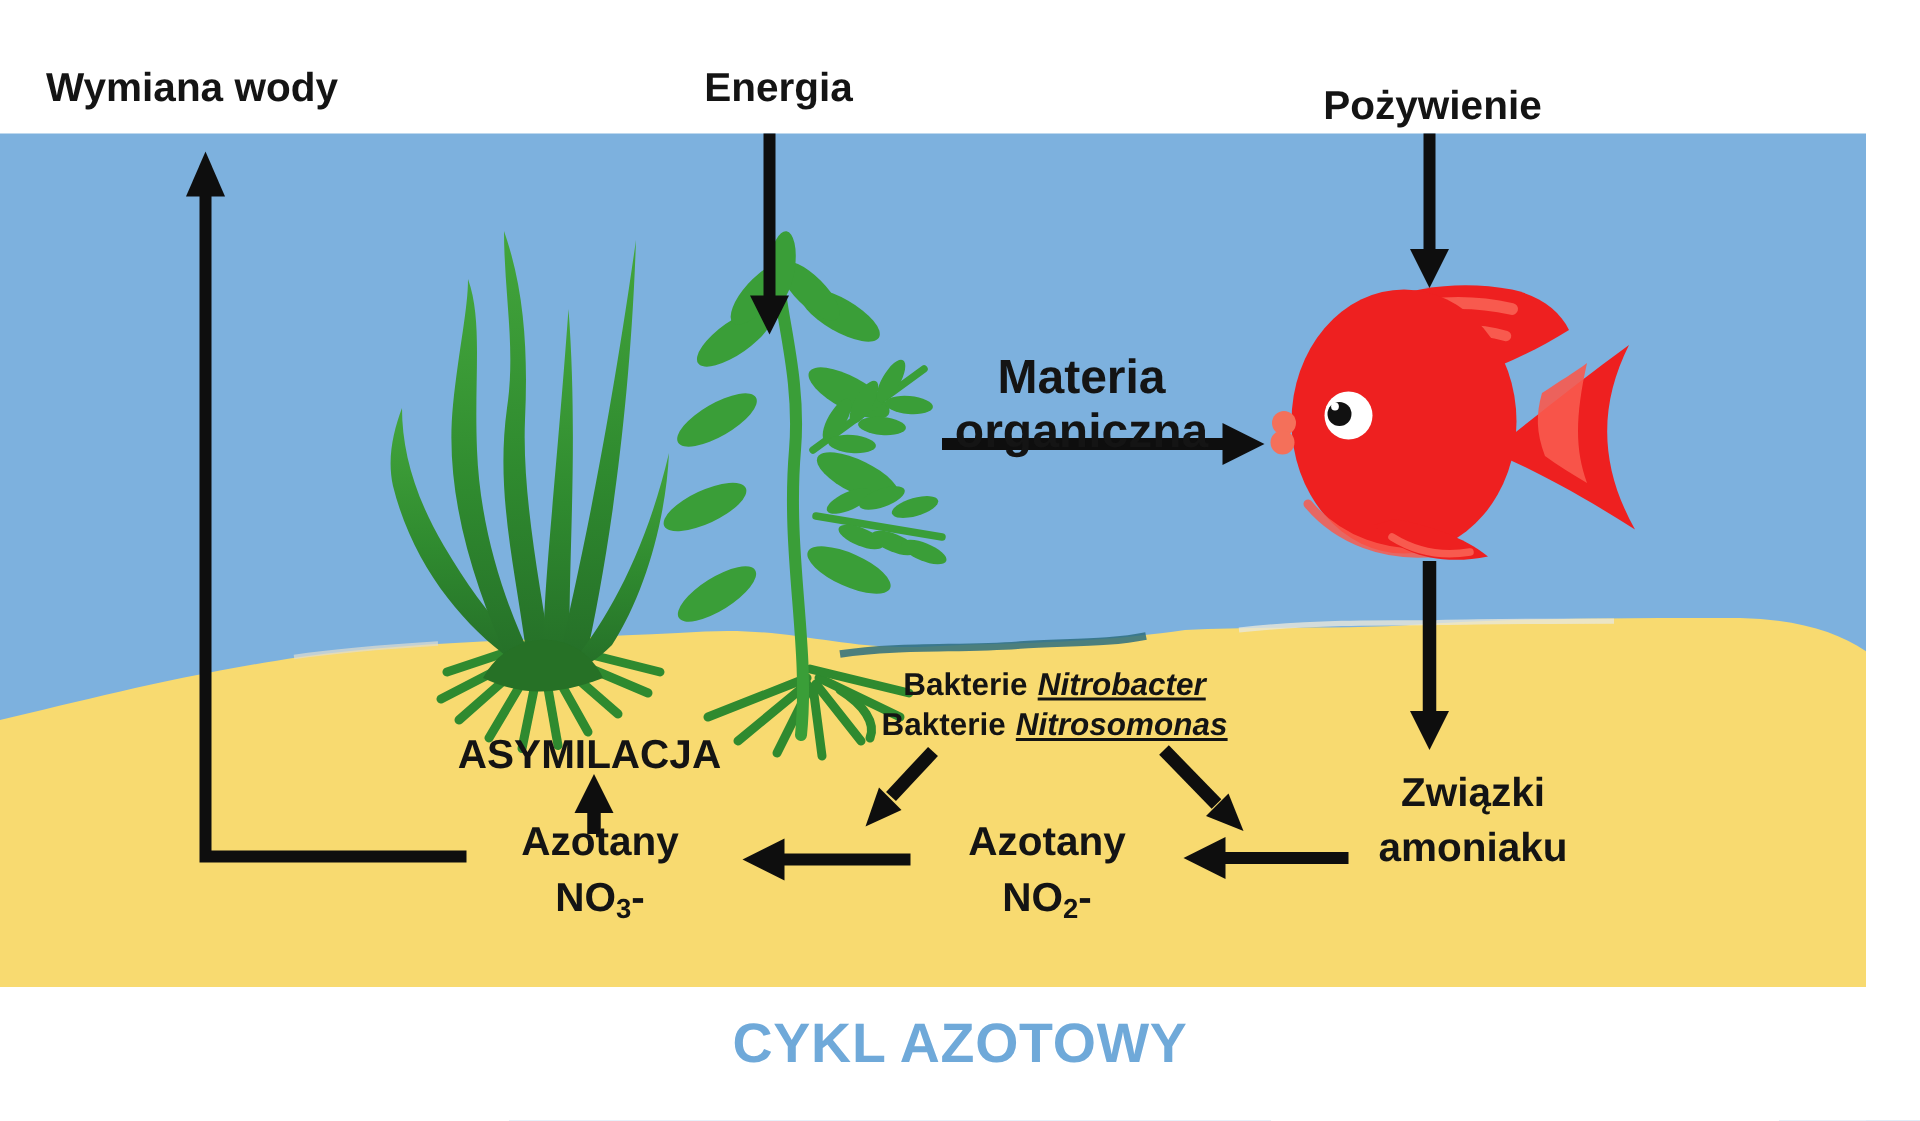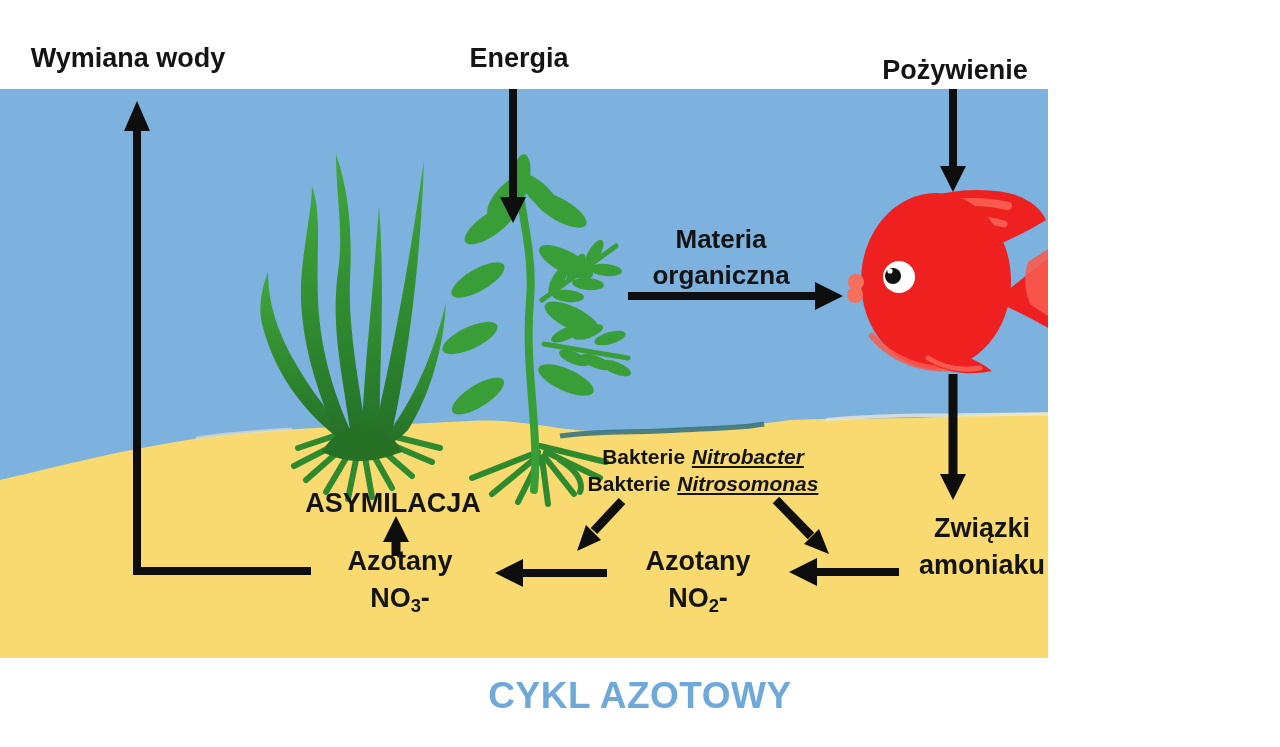--- a/index.html
+++ b/index.html
@@ -2,41 +2,41 @@
 <html style="--water: #7db1de; --sand: #f8da70; --plant-green: #3a9e38; --plant-dark: #27742a; --fish-red: #ee2020; --fish-light: #f85a4e; --arrow-black: #0e0e0e; --text-black: #141414; --title-blue: #6fa9d9;"><head>
 <meta charset="utf-8">
 <style>
   :root{
     --water:#7db1de; --sand:#f8da70; --plant-green:#3a9e38; --plant-dark:#27742a;
     --fish-red:#ee2020; --fish-light:#f85a4e; --arrow-black:#0e0e0e;
     --text-black:#141414; --title-blue:#6fa9d9;
   }
   html,body{margin:0;padding:0;background:#ffffff;}
   #canvas{
-    position:relative;width:1048px;height:747px;overflow:hidden;background:#ffffff;
+    position:relative;width:1244px;height:747px;overflow:hidden;background:#ffffff;
     font-family:"Liberation Sans","DejaVu Sans",sans-serif;
   }
   #scene{position:absolute;left:0;top:0;}
   .water{fill:var(--water);}
   .sand{fill:var(--sand);}
   .leaf{fill:url(#leafgrad);}
   .leafflat{fill:var(--plant-green);}
   .stem{stroke:var(--plant-green);fill:none;stroke-linecap:round;}
   .root{stroke:#2f8a2f;stroke-width:6;fill:none;stroke-linecap:round;}
   .fishbody{fill:var(--fish-red);}
   .fishlight{stroke:var(--fish-light);fill:none;stroke-linecap:round;}
   .fishlightfill{fill:var(--fish-light);}
   .arrow{stroke:var(--arrow-black);fill:none;}
   .ahead{fill:var(--arrow-black);stroke:none;}
   .lbl{
     position:absolute;transform:translateX(-50%);white-space:nowrap;text-align:center;
     color:var(--text-black);font-weight:bold;line-height:1.1;
   }
   .f27{font-size:27px;}
-  .f26{font-size:26px;}
+  .f26{font-size:32px;margin-top:12px;}
   .f21{font-size:21px;}
   .formula sub{font-size:68%;vertical-align:-24%;font-weight:bold;}
   .bact i{font-style:italic;text-decoration:underline;}
   .bact .pre{margin-right:0.32em;}
   .title{
     position:absolute;transform:translateX(-50%);white-space:nowrap;
     color:var(--title-blue);font-weight:bold;font-size:37px;letter-spacing:0.5px;
   }
 </style>
 </head>

